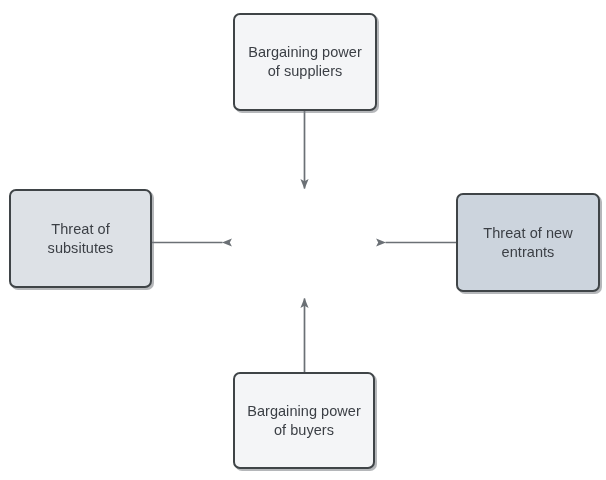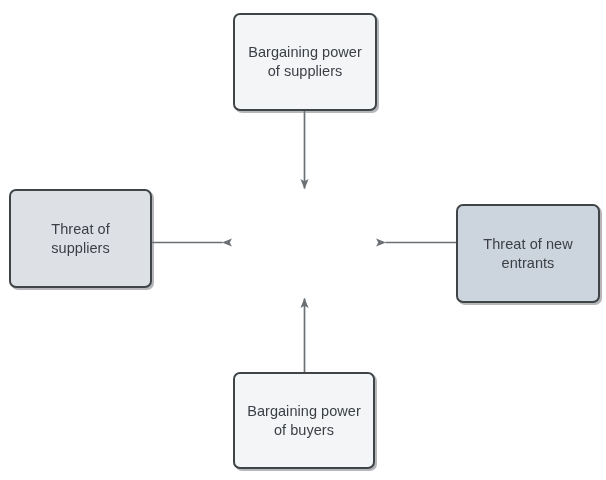--- a/index.html
+++ b/index.html
@@ -57,21 +57,21 @@
     background: #dde1e6;
     border: 2px solid #3f4447;
     box-shadow: 2px 2px 0 0 rgba(120,124,130,0.55);
   }
   .node-rivalry {
     left: 233px;  top: 199px;  width: 142px; height: 89px;
     background: #ffffff;
     border: 2px solid #6f767d;
   }
   .node-entrants {
-    left: 456px;  top: 204px;  width: 144px; height: 99px;
+    left: 456px;  top: 193px;  width: 144px; height: 99px;
     background: #ccd4dd;
     border: 2px solid #3f4447;
     box-shadow: 2px 2px 0 0 rgba(120,124,130,0.55);
   }
   .node-buyers {
     left: 233px;  top: 372px;  width: 142px; height: 97px;
     background: #f4f5f7;
     border: 2px solid #3f4447;
     box-shadow: 2px 2px 0 0 rgba(120,124,130,0.55);
   }
@@ -114,21 +114,21 @@
     <line x1="304.5" y1="372" x2="304.5" y2="298.5" stroke="#6b7075" stroke-width="1.7" marker-end="url(#arrow-up)"></line>
   </svg>
 
   <div class="node node-suppliers">
     <span class="label">Bargaining power
 of suppliers</span>
   </div>
 
   <div class="node node-substitutes">
     <span class="label">Threat of
-suppliers</span>
+subsitutes</span>
   </div>
 
 
   <div class="node node-entrants">
     <span class="label">Threat of new
 entrants</span>
   </div>
 
   <div class="node node-buyers">
     <span class="label">Bargaining power

